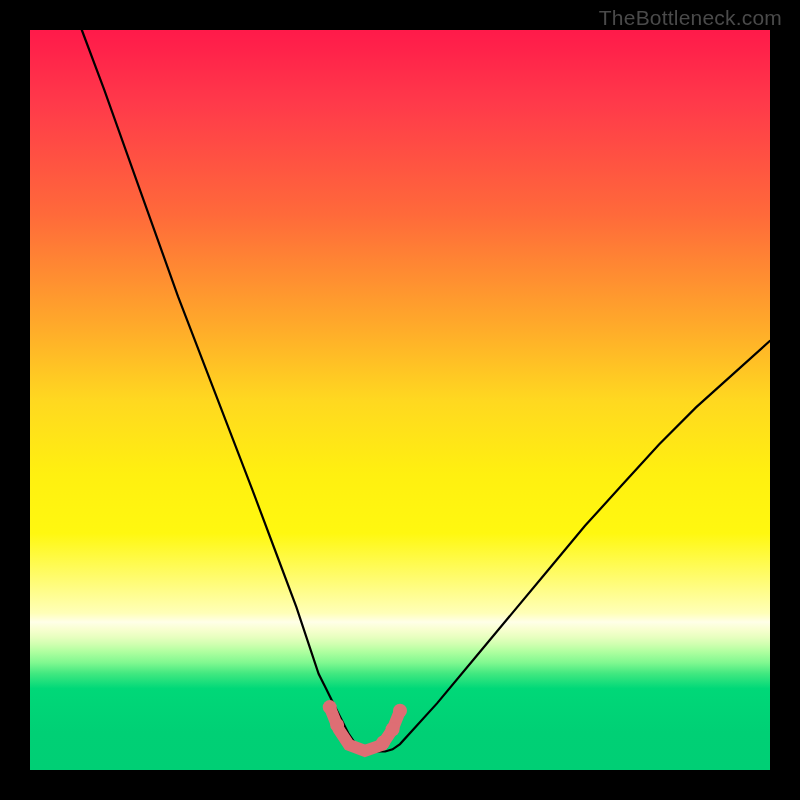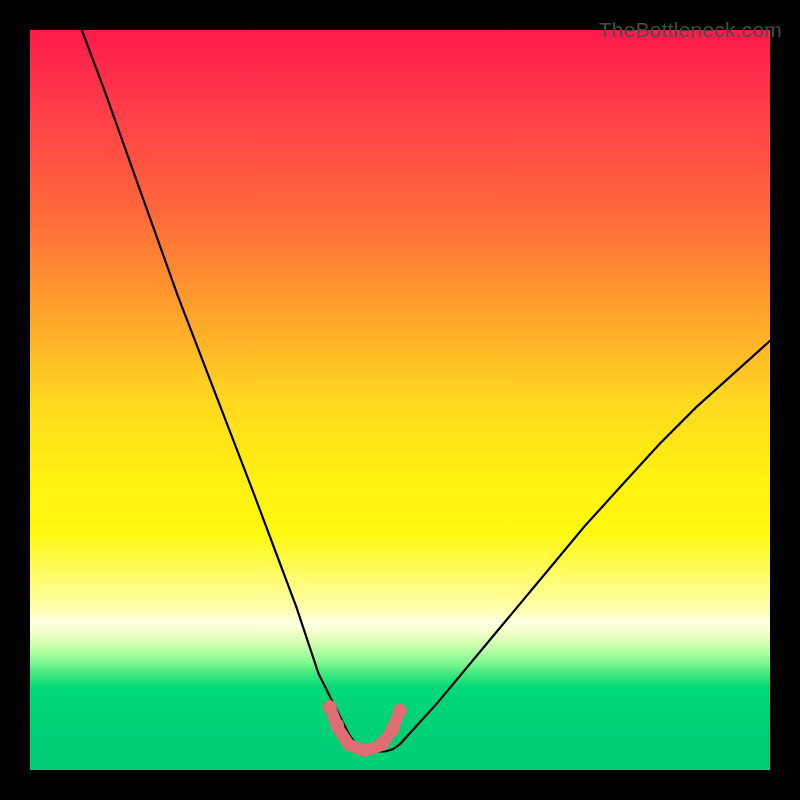--- a/index.html
+++ b/index.html
@@ -39,21 +39,20 @@
     );
   }
   .watermark {
     position: absolute;
     top: 6px;
     right: 18px;
     color: #4a4a4a;
     font-size: 21px;
     font-weight: 500;
     letter-spacing: 0.2px;
-    margin-top: 12px;
   }
   svg.curve {
     position: absolute;
     left: 0; top: 0;
     width: 740px;
     height: 740px;
     overflow: visible;
   }
 </style>
 </head>

